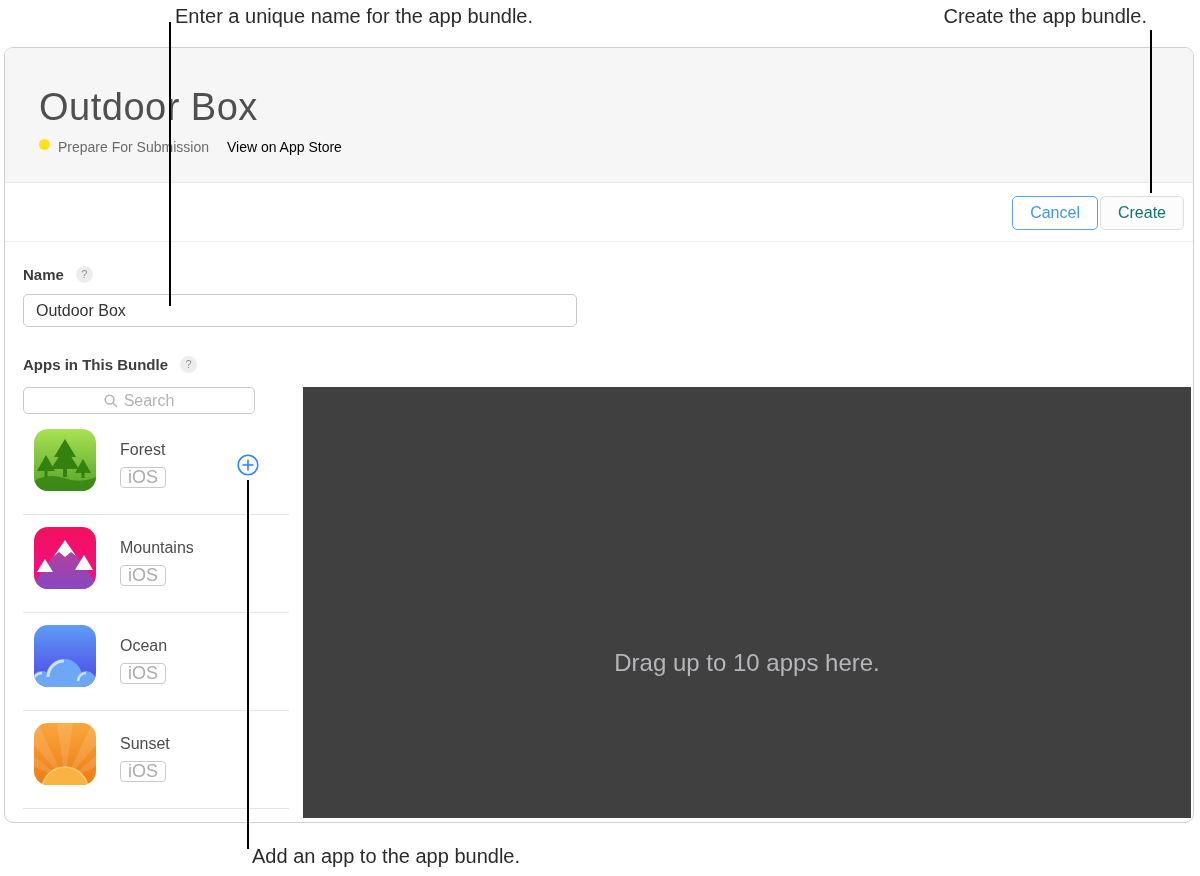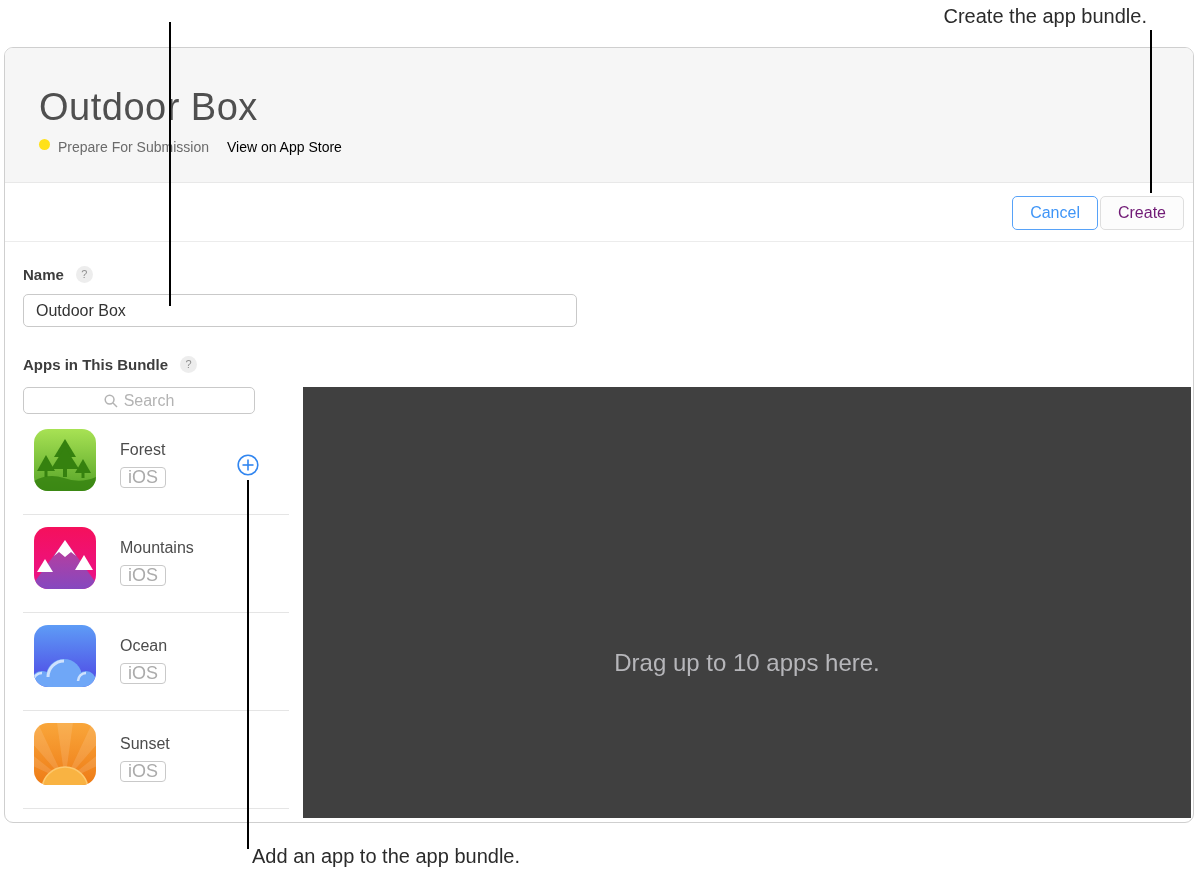--- a/index.html
+++ b/index.html
@@ -29,21 +29,21 @@
   #status-dot { width:11px; height:11px; border-radius:50%; background:#ffe11a;
     margin-right:8px; flex:none; }
   #status-text { color:#6b6b6b; }
   #store-link { color:#000000; text-decoration:none; margin-left:18px; }
 
   #toolbar { height:59px; background:#fff; border-bottom:1px solid #ececec; position:relative; }
   #toolbar-buttons { position:absolute; right:9px; top:13px; display:flex; gap:2px; }
   .btn { height:34px; padding:0 17px; font-size:16px; border-radius:5px; background:#fff;
     font-family:"Liberation Sans", sans-serif; cursor:pointer; }
   #cancel-button { border:1px solid #57a2f8; color:#3f95f7; }
-  #create-button { border:1px solid #dedede; color:#701a75; background:#fcfcfc; }
+  #create-button { border:1px solid #dedede; color:#0f766e; background:#fcfcfc; }
 
   #content { position:relative; height:580px; }
 
   .field-label-row { position:absolute; left:18px; display:flex; align-items:center; gap:12px; }
   #name-label-row { top:24px; }
   #apps-label-row { top:114px; }
   .field-label { font-size:15px; font-weight:bold; color:#3d3d3d; }
   .help-badge { width:17px; height:17px; border-radius:50%; background:#ededed; color:#909090;
     font-size:11px; line-height:17px; text-align:center; display:inline-block; cursor:default; }
 
@@ -70,20 +70,21 @@
 
   #drop-zone { position:absolute; left:298px; top:145px; width:888px; height:431px;
     background:#404040; text-align:center; }
   #drop-zone-text { padding-top:262px; font-size:24px; color:#b6b6ba; }
 </style>
 </head>
 <body>
 
 <div id="page">
 
+  <div class="ann" id="ann-top-left">Enter a unique name for the app bundle.</div>
   <div class="ann" id="ann-bottom">Add an app to the app bundle.</div>
   <div class="ann" id="ann-top-right">Create the app bundle.</div>
   <div class="callout-line" id="line-a"></div>
   <div class="callout-line" id="line-b"></div>
   <div class="callout-line" id="line-c"></div>
 
   <div id="panel">
 
     <div id="panel-header">
       <div id="page-title">Outdoor Box</div>

